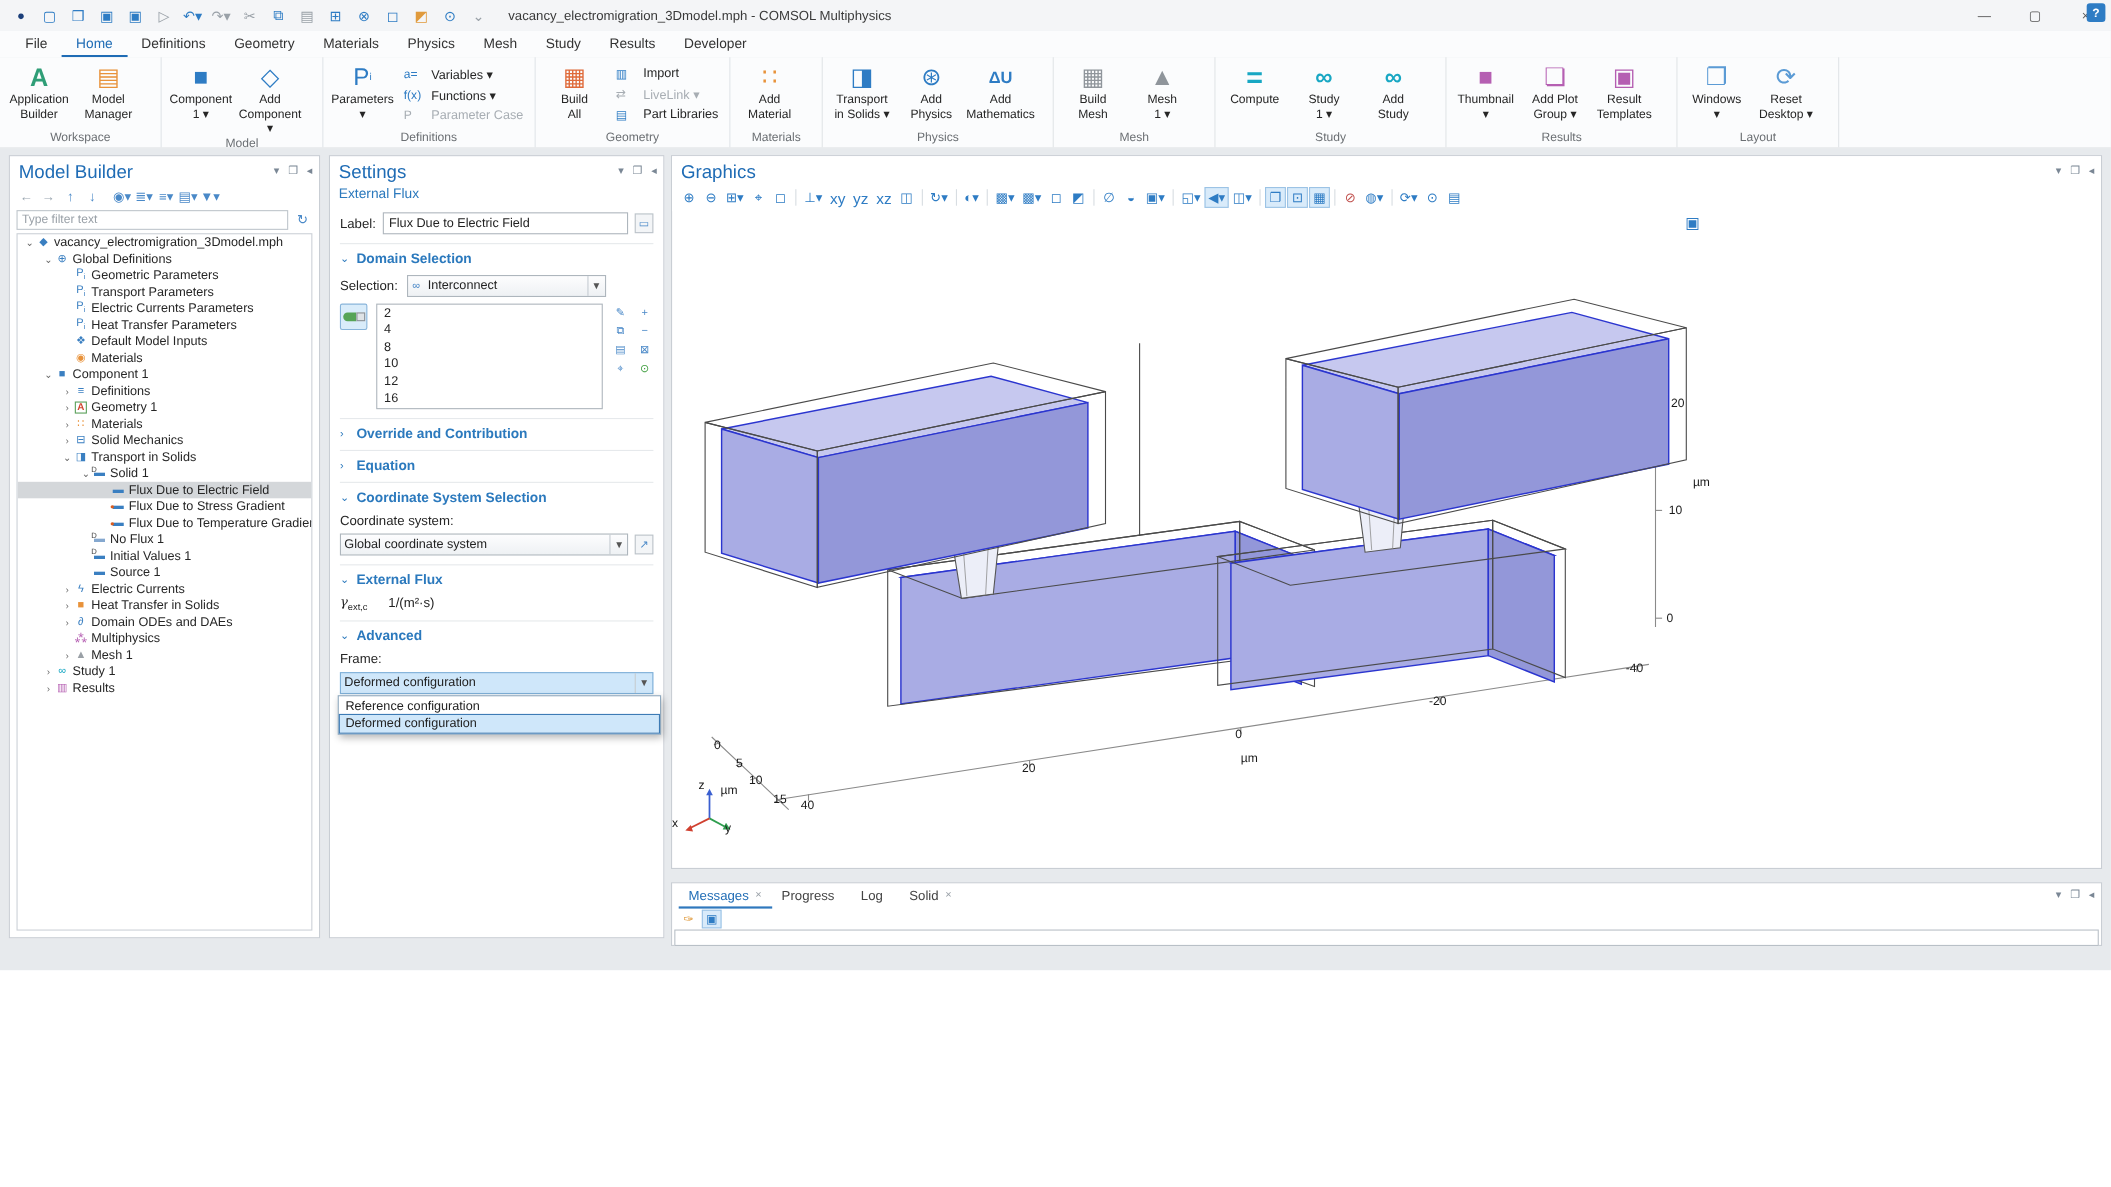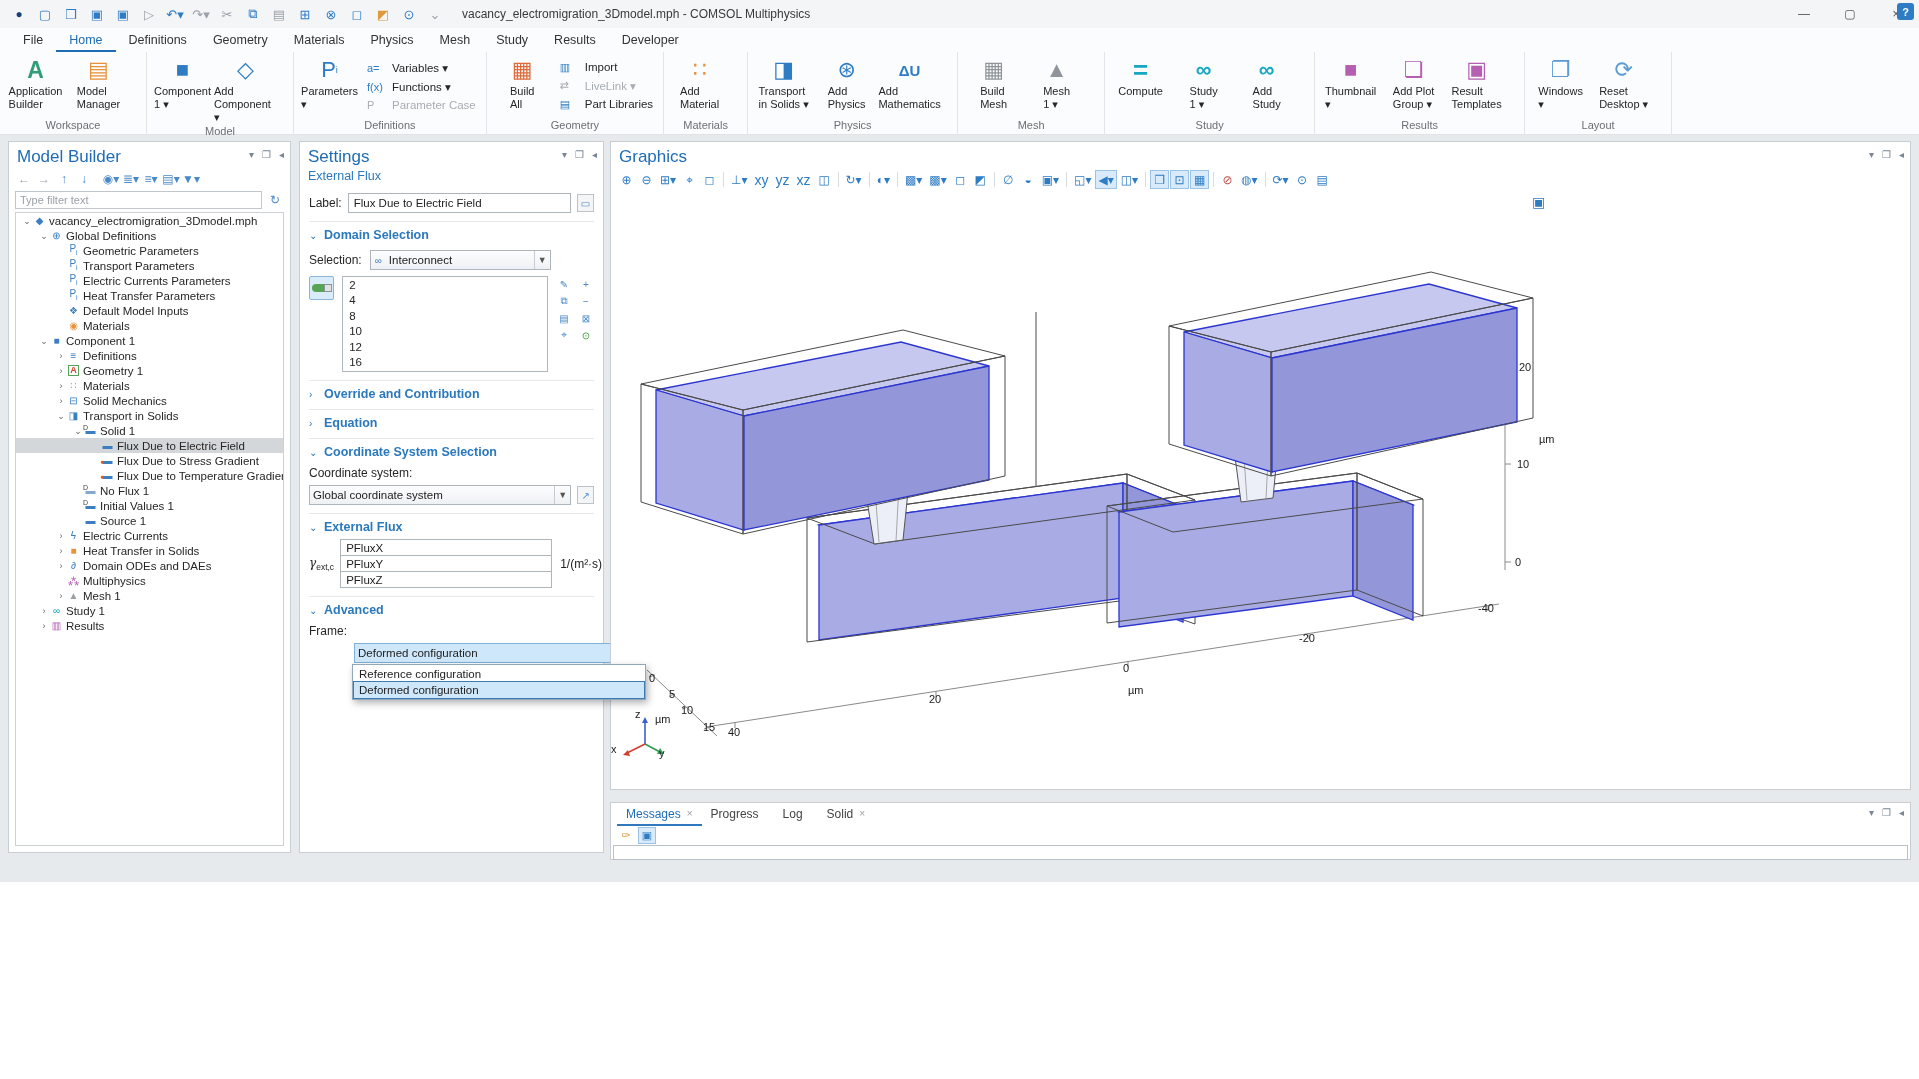--- a/index.html
+++ b/index.html
@@ -22,21 +22,21 @@
   .menu-item.active { color:#1f6cb5; border-bottom-color:#1f6cb5; }
   .help-btn { position:absolute; right:5px; top:3px; width:17px; height:17px; background:#2e7cc4; color:#fff; border-radius:3px; font-size:11px; font-weight:bold; display:flex; align-items:center; justify-content:center; }
 
   
   .ribbon { position:absolute; left:0; top:52px; right:0; height:83px; background:#fbfcfd; border-bottom:1px solid #dfe3e6; display:flex; align-items:stretch; }
   .rgroup { display:flex; flex-direction:column; border-right:1px solid #e2e5e8; padding:1px 4px 0; }
   .rgroup-items { flex:1; display:flex; align-items:stretch; }
   .rbigs { display:flex; }
   .rbig { width:63px; display:flex; flex-direction:column; align-items:center; padding-top:2px; }
   .ric { height:30px; display:flex; align-items:center; justify-content:center; font-size:22px; line-height:1; }
-  .rlabel { font-size:11px; line-height:13px; text-align:left; color:#262626; }
+  .rlabel { font-size:11px; line-height:13px; text-align:center; color:#262626; }
   .g-green { color:#2f9e77; font-weight:bold; font-size:23px; }
   .g-orange { color:#e8923a; } .g-blue { color:#2e7cc4; } .g-red { color:#df6a3a; }
   .g-gray { color:#8f959b; } .g-teal { color:#18a7c3; font-weight:bold; } .g-magenta { color:#b55fb2; }
   .g-blue2 { color:#5b9bd5; }
   .g-pi::after { content:"i"; font-size:9px; vertical-align:sub; }
   .g-math { font-size:15px; font-weight:bold; }
   .g-eq { font-size:26px; }
   .rsmall-col { display:flex; flex-direction:column; justify-content:center; gap:5px; padding:0 6px; }
   .rsmall { display:flex; align-items:center; gap:5px; font-size:11.5px; white-space:nowrap; color:#262626; }
   .rsmall .sic { color:#2e7cc4; font-size:11px; min-width:20px; }
@@ -108,21 +108,21 @@
   .caption { font-size:12px; padding:7px 0 5px; }
   .wide-combo { width:285px; }
   .coord-row { display:flex; gap:6px; align-items:center; }
   .flux-row { display:flex; align-items:center; margin-top:6px; }
   .fsym { width:36px; text-align:left; padding-right:6px; font-size:12px; }
   .fsym i { font-family:"DejaVu Serif",serif; }
   .fsym sub { font-size:8.5px; }
   .flux-col { display:flex; flex-direction:column; }
   .flux-col input { width:212px; height:17px; border:1px solid #aeb6bd; margin-top:-1px; font-size:11.5px; padding:0 5px; font-family:inherit; color:#222; }
   .unit { font-size:12px; padding-left:8px; color:#222; }
-  .frame-wrap { position:relative; width:239px;margin-left:45px; }
+  .frame-wrap { position:relative; width:239px; }
   .combo.focused { background:#cfe7fa; border-color:#7fb0d8; }
   .ddlist { position:absolute; left:-2px; top:21px; width:294px; background:#fff; border:1px solid #8fa8bd; box-shadow:2px 3px 7px rgba(0,0,0,0.3); z-index:20; padding:1px; }
   .ddopt { height:16px; font-size:11.5px; display:flex; align-items:center; padding:0 5px; color:#222; }
   .ddopt.opt-sel { background:#cfe7fa; outline:1px solid #3d7bb5; }
 
   
   .gfx-panel { left:610px; top:141px; width:1301px; height:649px; }
   .gfx-toolbar { display:flex; align-items:center; gap:1px; padding:2px 4px 3px 6px; position:relative; z-index:5; background:#fff; }
   .gbtn { height:19px; min-width:19px; padding:0 2px; display:flex; align-items:center; justify-content:center; font-size:12px; color:#2e7cc4; border:1px solid transparent; white-space:nowrap; }
   .gbtn.txt { font-size:14px; font-weight:normal; }
@@ -735,26 +735,20 @@
         </div>
       </div>
 
       <div class="sec">
         <div class="sec-head">
           <span class="sec-chev">⌄</span>
           <span class="sec-title">External Flux</span>
         </div>
         <div class="flux-row">
           <span class="fsym"><i>γ</i><sub>ext,c</sub></span>
-          <div class="flux-col">
-
-          <input class="flux-input" value="PFluxX" style="">
-              <input class="flux-input" value="PFluxY" style="">
-              <input class="flux-input" value="PFluxZ" style="">
-            </div>
           <span class="unit">1/(m²·s)</span>
         </div>
       </div>
 
       <div class="sec">
         <div class="sec-head">
           <span class="sec-chev">⌄</span>
           <span class="sec-title">Advanced</span>
         </div>
         <div class="caption">Frame:</div>

